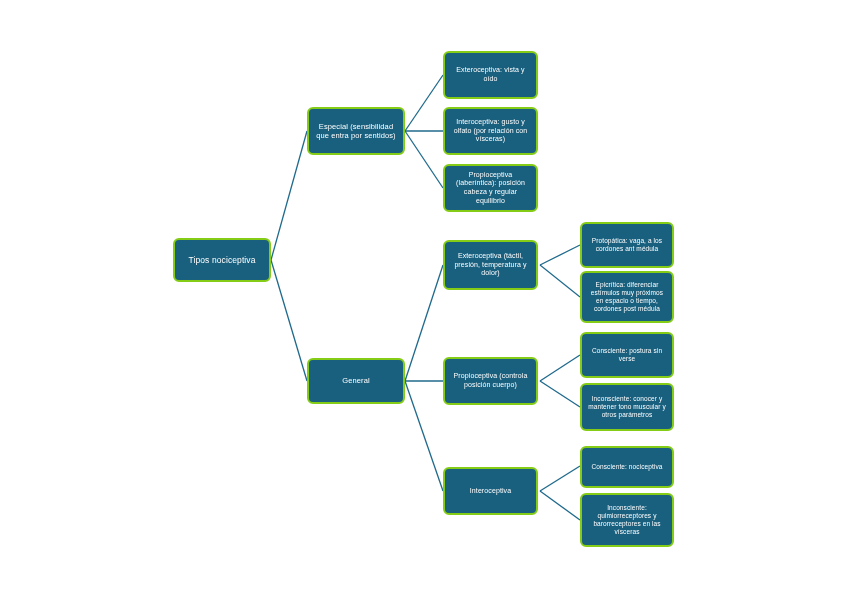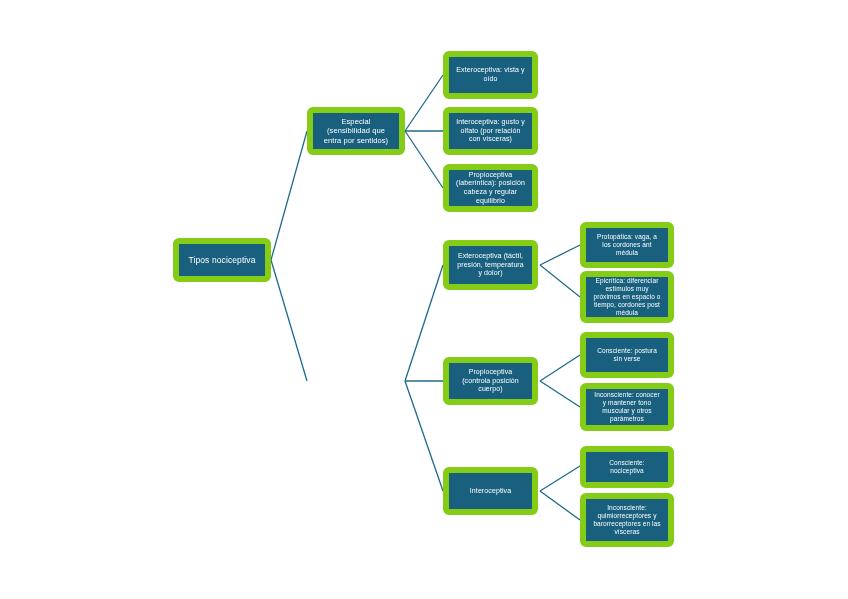--- a/index.html
+++ b/index.html
@@ -24,21 +24,21 @@
     left: 0;
     top: 0;
     width: 848px;
     height: 599px;
     pointer-events: none;
   }
   .node {
     position: absolute;
     box-sizing: border-box;
     background: #19607f;
-    border: 6px solid #84cc16;
+    border: 2px solid #84cc16;
     border-radius: 6px;
     color: #ffffff;
     display: flex;
     align-items: center;
     justify-content: center;
     text-align: center;
     line-height: 1.25;
     padding: 3px 6px;
     letter-spacing: 0.1px;
     word-wrap: break-word;
@@ -95,20 +95,23 @@
   </div>
 
   <div class="node lvl3" style="left:443px; top:107px; width:95px; height:48px;">
     <span class="node-label">Interoceptiva: gusto y olfato (por relación con vísceras)</span>
   </div>
 
   <div class="node lvl3" style="left:443px; top:164px; width:95px; height:48px;">
     <span class="node-label">Propioceptiva (laberíntica): posición cabeza y regular equilibrio</span>
   </div>
 
+  <div class="node lvl2" style="left:307px; top:358px; width:98px; height:46px;">
+    <span class="node-label">General</span>
+  </div>
 
   <div class="node lvl3" style="left:443px; top:240px; width:95px; height:50px;">
     <span class="node-label">Exteroceptiva (táctil, presión, temperatura y dolor)</span>
   </div>
 
   <div class="node lvl4" style="left:580px; top:222px; width:94px; height:46px;">
     <span class="node-label">Protopática: vaga, a los cordones ant médula</span>
   </div>
 
   <div class="node lvl4" style="left:580px; top:271px; width:94px; height:52px;">

